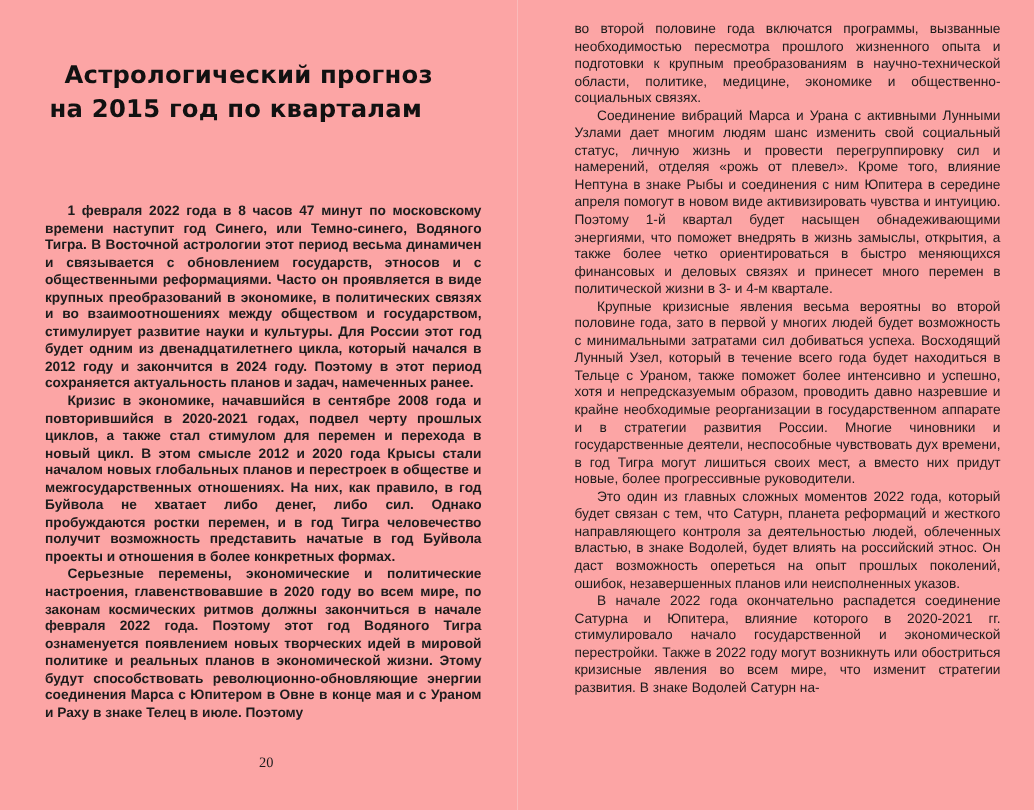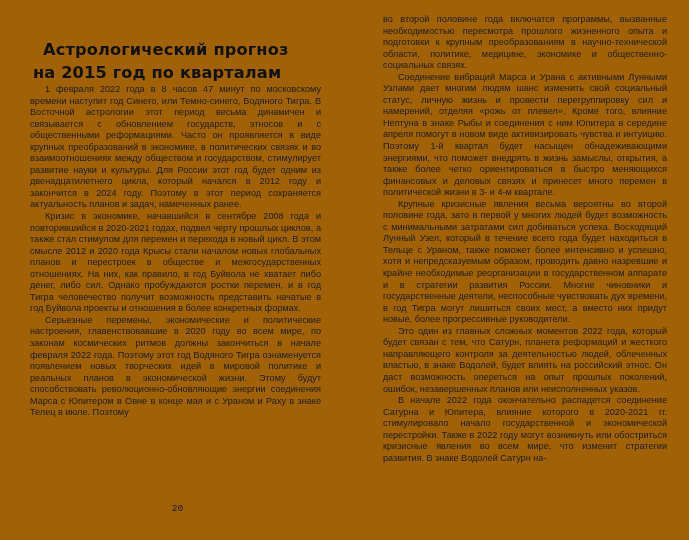--- a/index.html
+++ b/index.html
@@ -17,21 +17,21 @@
   .spread {
     position: relative;
     width: 689px;
     height: 540px;
     display: flex;
     background: #ffffff;
   }
   .page {
     position: relative;
     height: 540px;
-    background: #a16207;
+    background: #fca5a5;
     box-sizing: border-box;
   }
   .page-left {
     width: 345px;
     padding: 12px 24px 0 30px;
   }
   .page-right {
     width: 344px;
     padding: 0 22px 0 38px;
   }
@@ -62,40 +62,42 @@
   
   .body-block {
     font-size: 9.15px;
     line-height: 11.55px;
     text-align: justify;
     text-justify: inter-word;
     color: #1c1c1c;
     -webkit-font-smoothing: antialiased;
   }
   .page-left .body-block {
+    margin-top: 51px;
+    font-weight: bold;
   }
   .page-right .body-block {
     margin-top: 14px;
   }
   .body-block p {
     margin: 0;
     text-indent: 15px;
     text-align: justify;
     hyphens: manual;
   }
   .body-block p.noindent {
     text-indent: 0;
   }
 
   
   .folio {
     position: absolute;
     bottom: 26px;
     font-size: 9.6px;
-    font-family: Liberation Mono, monospace;
+    font-family: Liberation Serif, serif;
     color: #1c1c1c;
     margin-left: 16px;
   }
   .page-left .folio {
     left: 0;
     right: 0;
     text-align: center;
     padding-right: 6px;
   }
   .page-right .folio {

